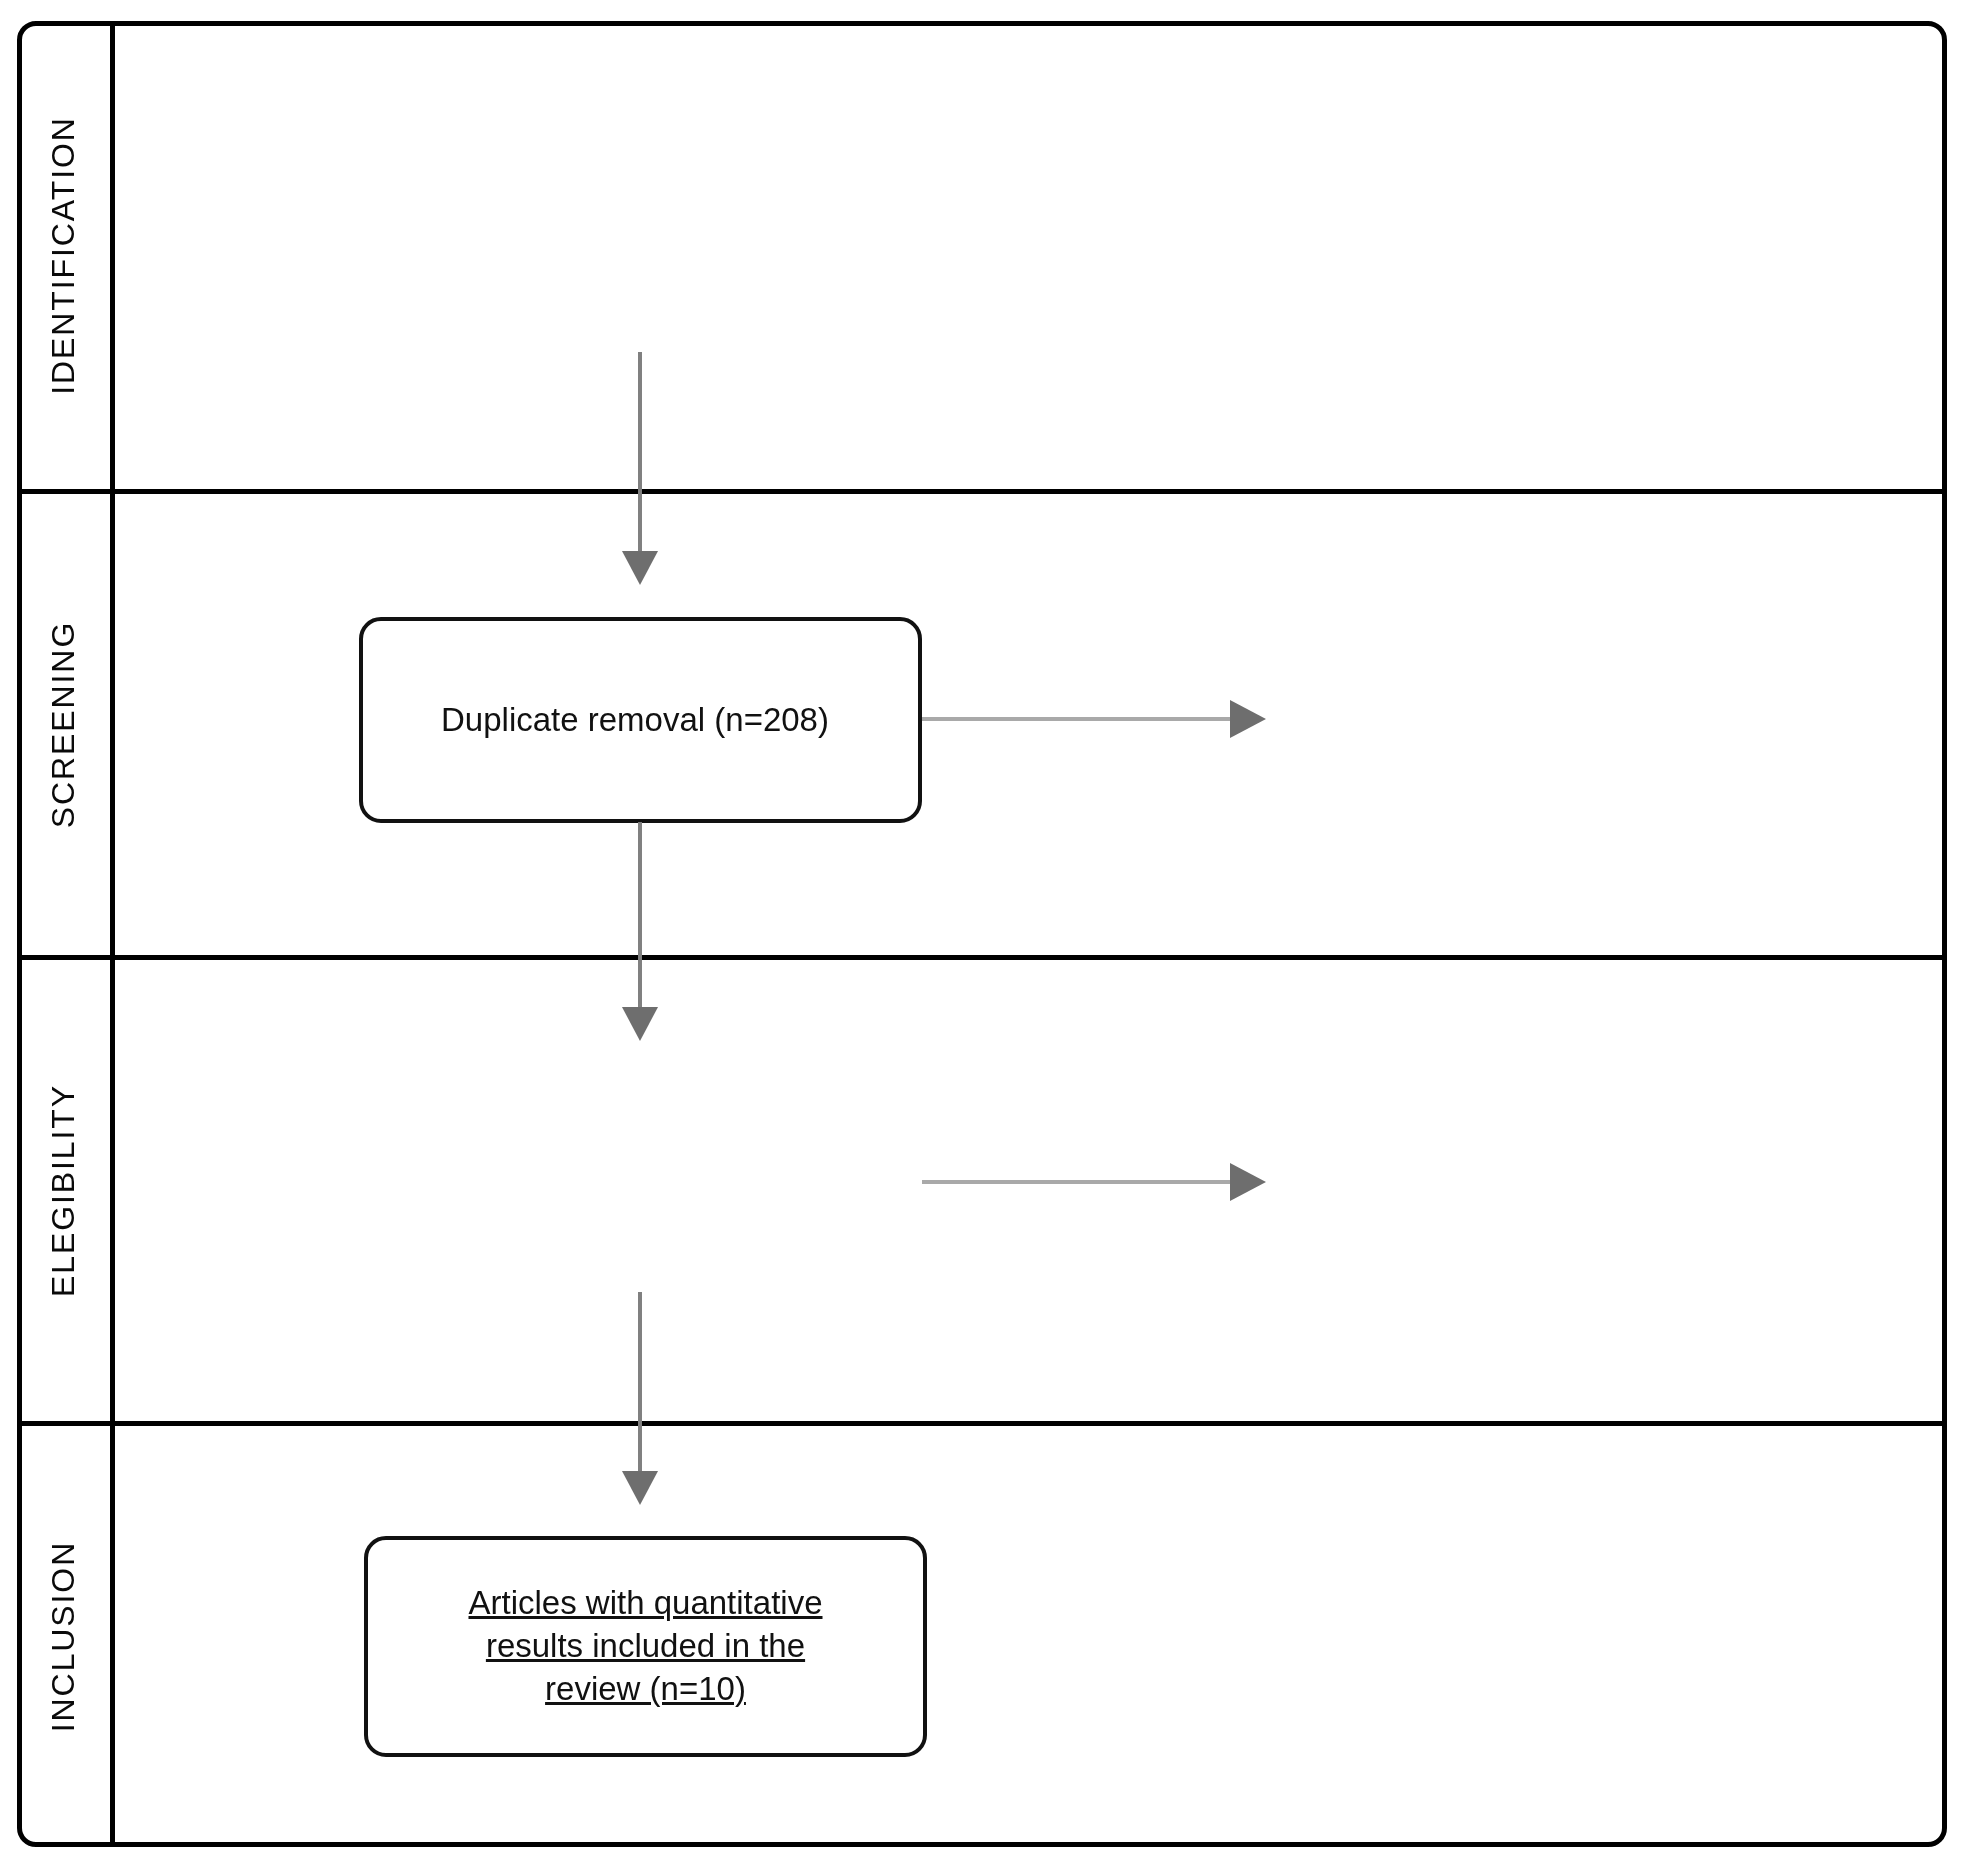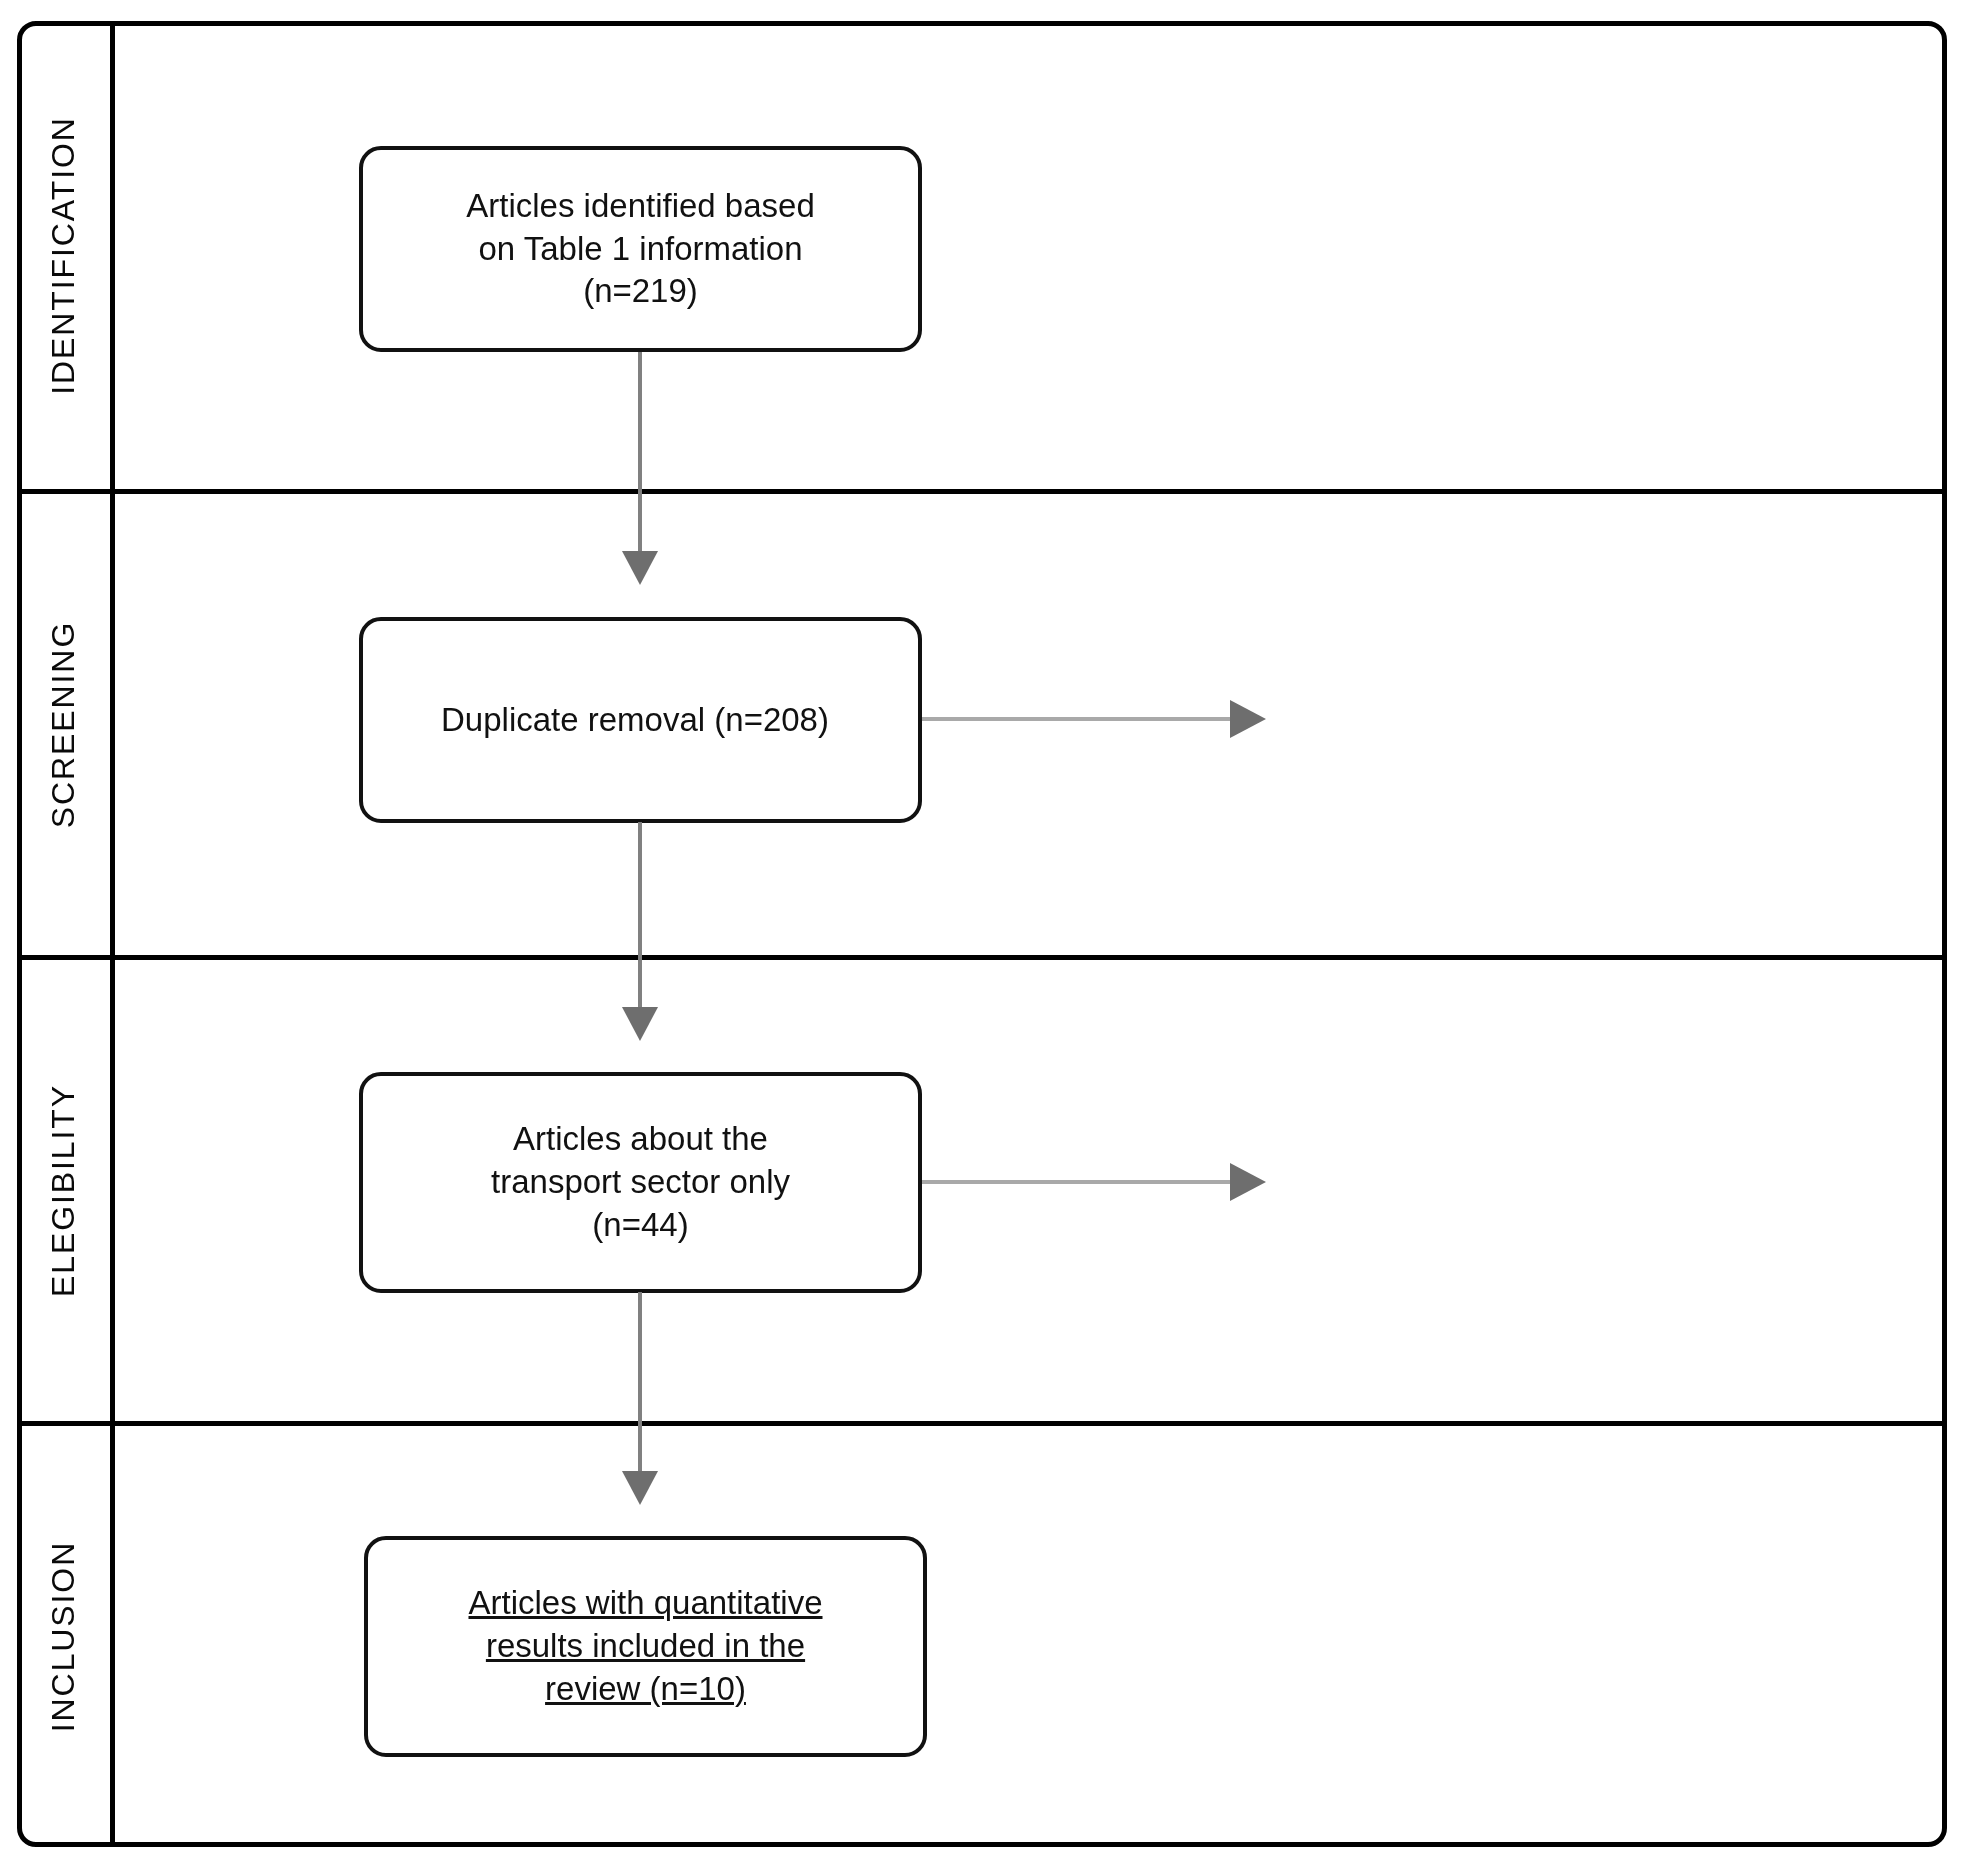--- a/index.html
+++ b/index.html
@@ -162,36 +162,26 @@
   <div class="stage-label sl-2">
     <span>SCREENING</span>
   </div>
   <div class="stage-label sl-3">
     <span>ELEGIBILITY</span>
   </div>
   <div class="stage-label sl-4">
     <span>INCLUSION</span>
   </div>
 
-  <div class="box box-identified">
-    <span class="txt">Articles identified based
-on Table 1 information
-(n=219)</span>
-  </div>
 
   <div class="box box-duplicate">
     <span class="txt">Duplicate removal (n=208)</span>
   </div>
 
 
-  <div class="box box-transport">
-    <span class="txt">Articles about the
-transport sector only
-(n=44)</span>
-  </div>
 
 
   <div class="box box-included">
     <span class="txt">Articles with quantitative
 results included in the
 review (n=10)</span>
   </div>
 
   <div class="arrow-v av-1"></div>
   <div class="arrow-v av-2"></div>

